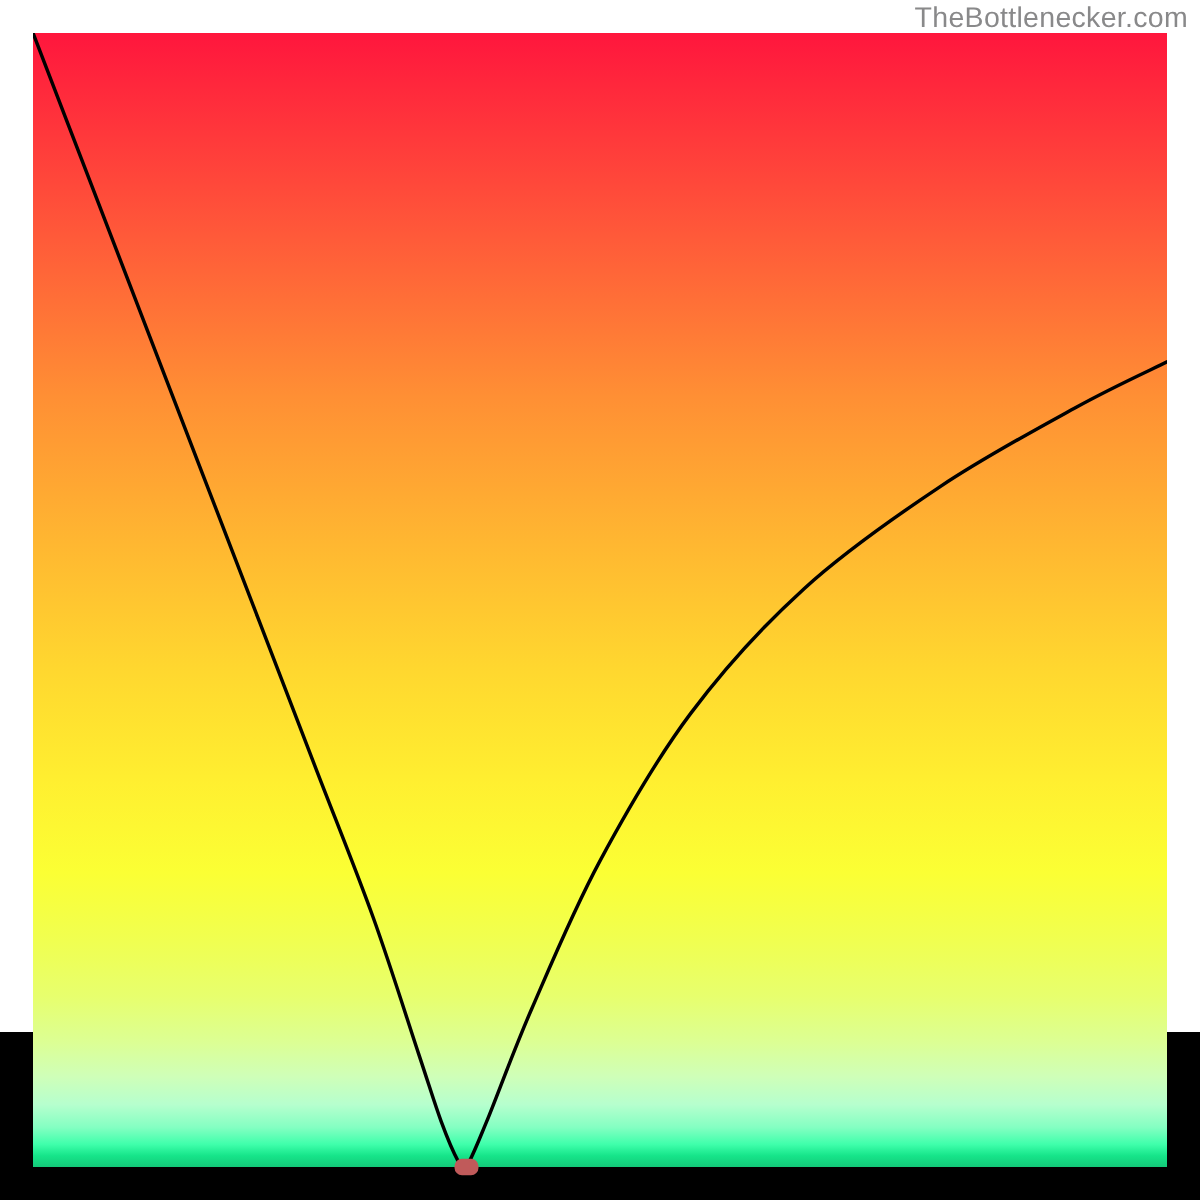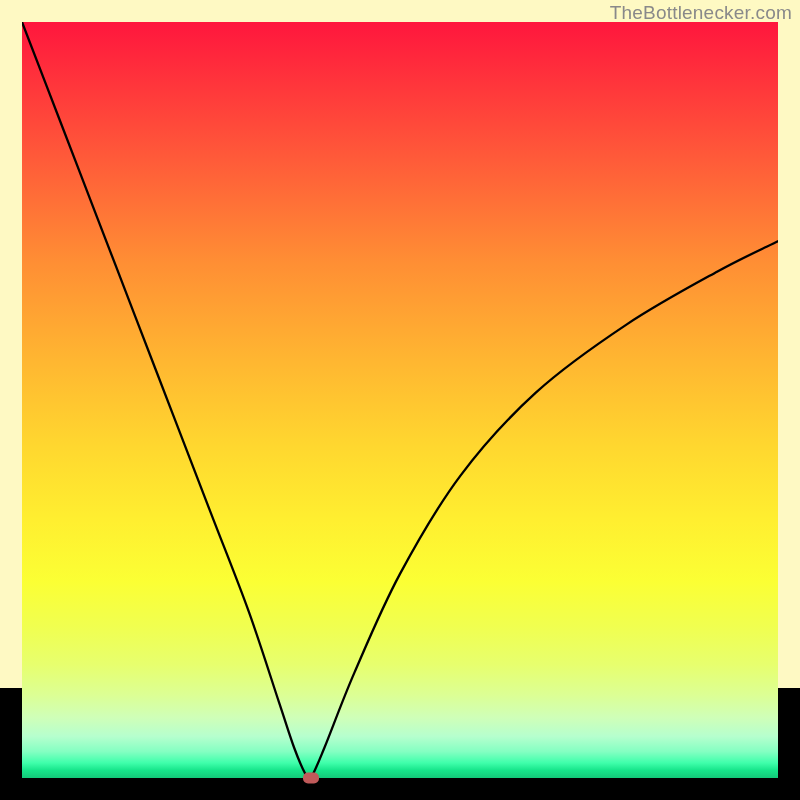--- a/index.html
+++ b/index.html
@@ -1,21 +1,21 @@
 <!DOCTYPE html>
 <html><head>
 <meta charset="utf-8">
 <style>
   * { margin: 0; padding: 0; box-sizing: border-box; }
   html, body { width: 800px; height: 800px; overflow: hidden; background: #000; }
   .frame {
     position: relative;
     width: 800px;
     height: 688px;
-    background: #fef9c3;
+    background: #ffffff;
   }
   .plot-area {
     position: absolute;
     left: 22px;
     top: 22px;
     width: 756px;
     height: 756px;
     background: linear-gradient(to bottom,
       #ff163d 0%,
       #ff5a39 18%,

